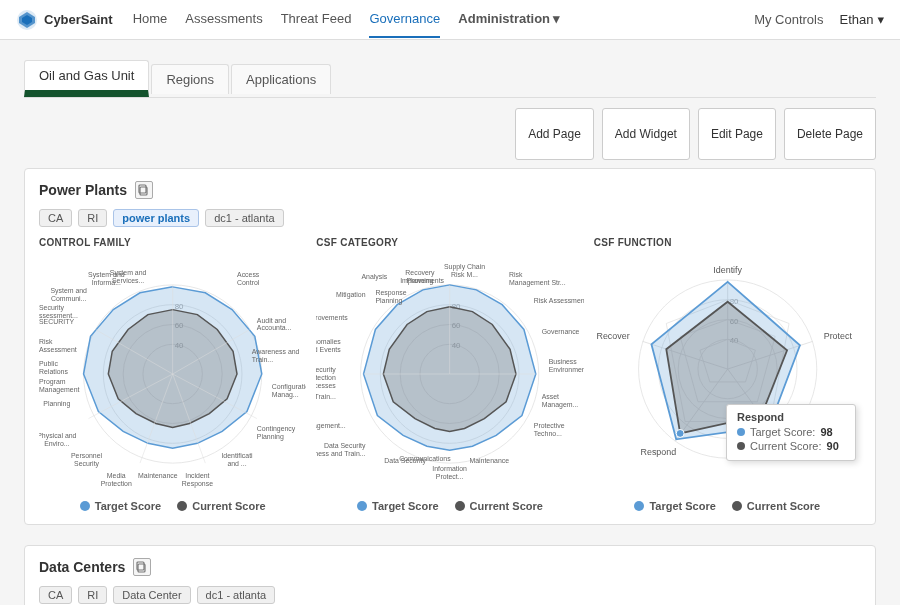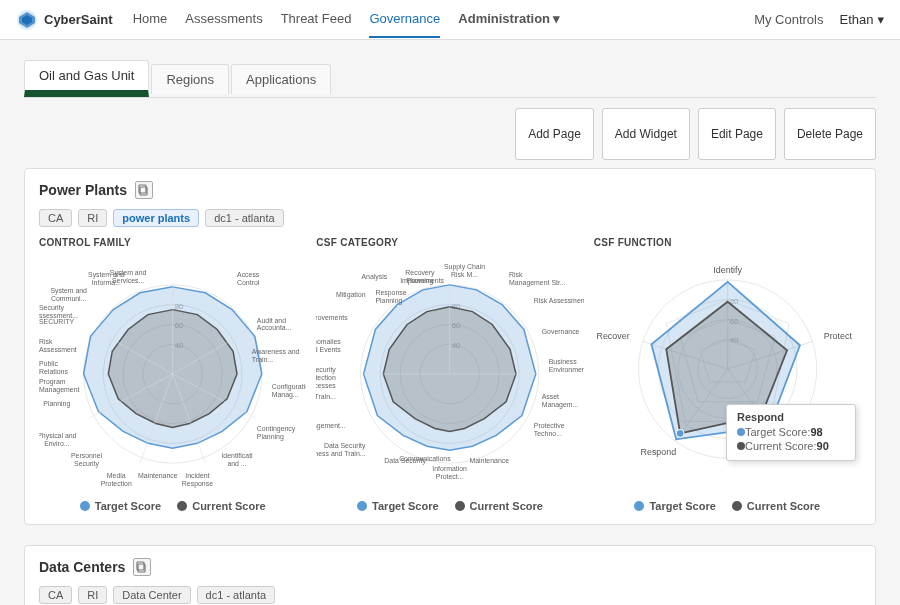--- a/index.html
+++ b/index.html
@@ -67,21 +67,21 @@
       background: #fff;
       border: 1px solid #ccc;
       border-radius: 3px;
       padding: 6px 10px;
       font-size: 11px;
       box-shadow: 2px 2px 6px rgba(0,0,0,0.15);
       pointer-events: none;
       z-index: 100;
     }
     .tooltip-box .t-title { font-weight: 600; color: #444; margin-bottom: 3px; }
-    .tooltip-box .t-row { display: flex; align-items: center; margin-bottom: 2px; }
+    .tooltip-box .t-row { display: flex; align-items: center; gap: 5px; margin-bottom: 2px; }
     .tooltip-box .t-dot { width: 8px; height: 8px; border-radius: 50%; }
     .tooltip-box .t-label { color: #666; }
     .tooltip-box .t-value { font-weight: 600; color: #333; }
 
     svg text { font-family: -apple-system, BlinkMacSystemFont, Arial, sans-serif; }
   </style>
 </head>
 <body>
 
 <nav class="navbar">

